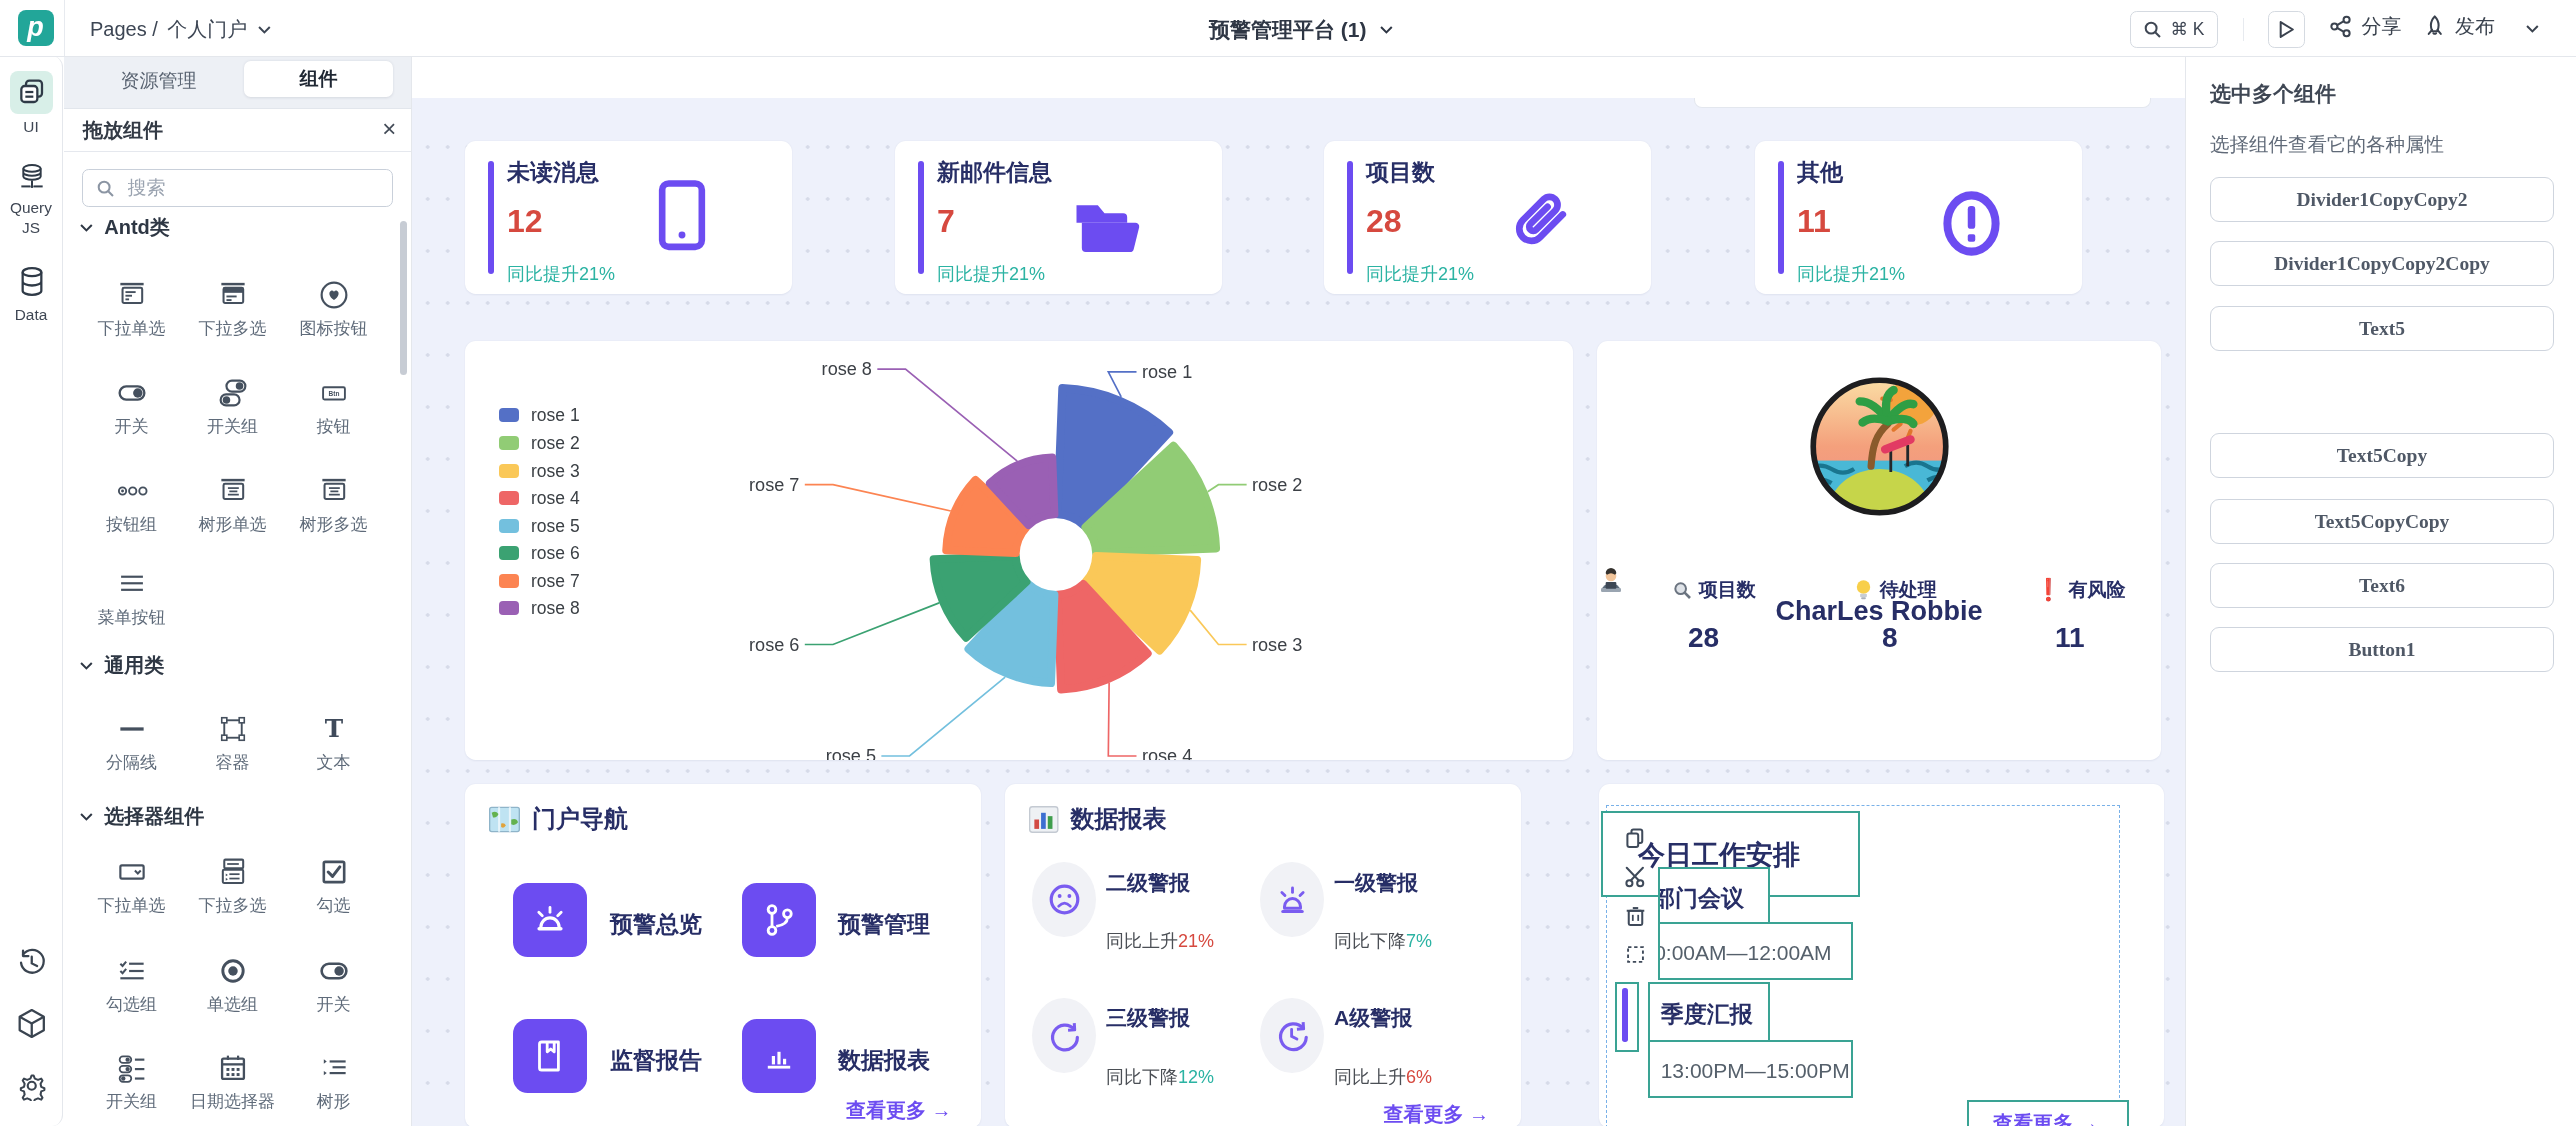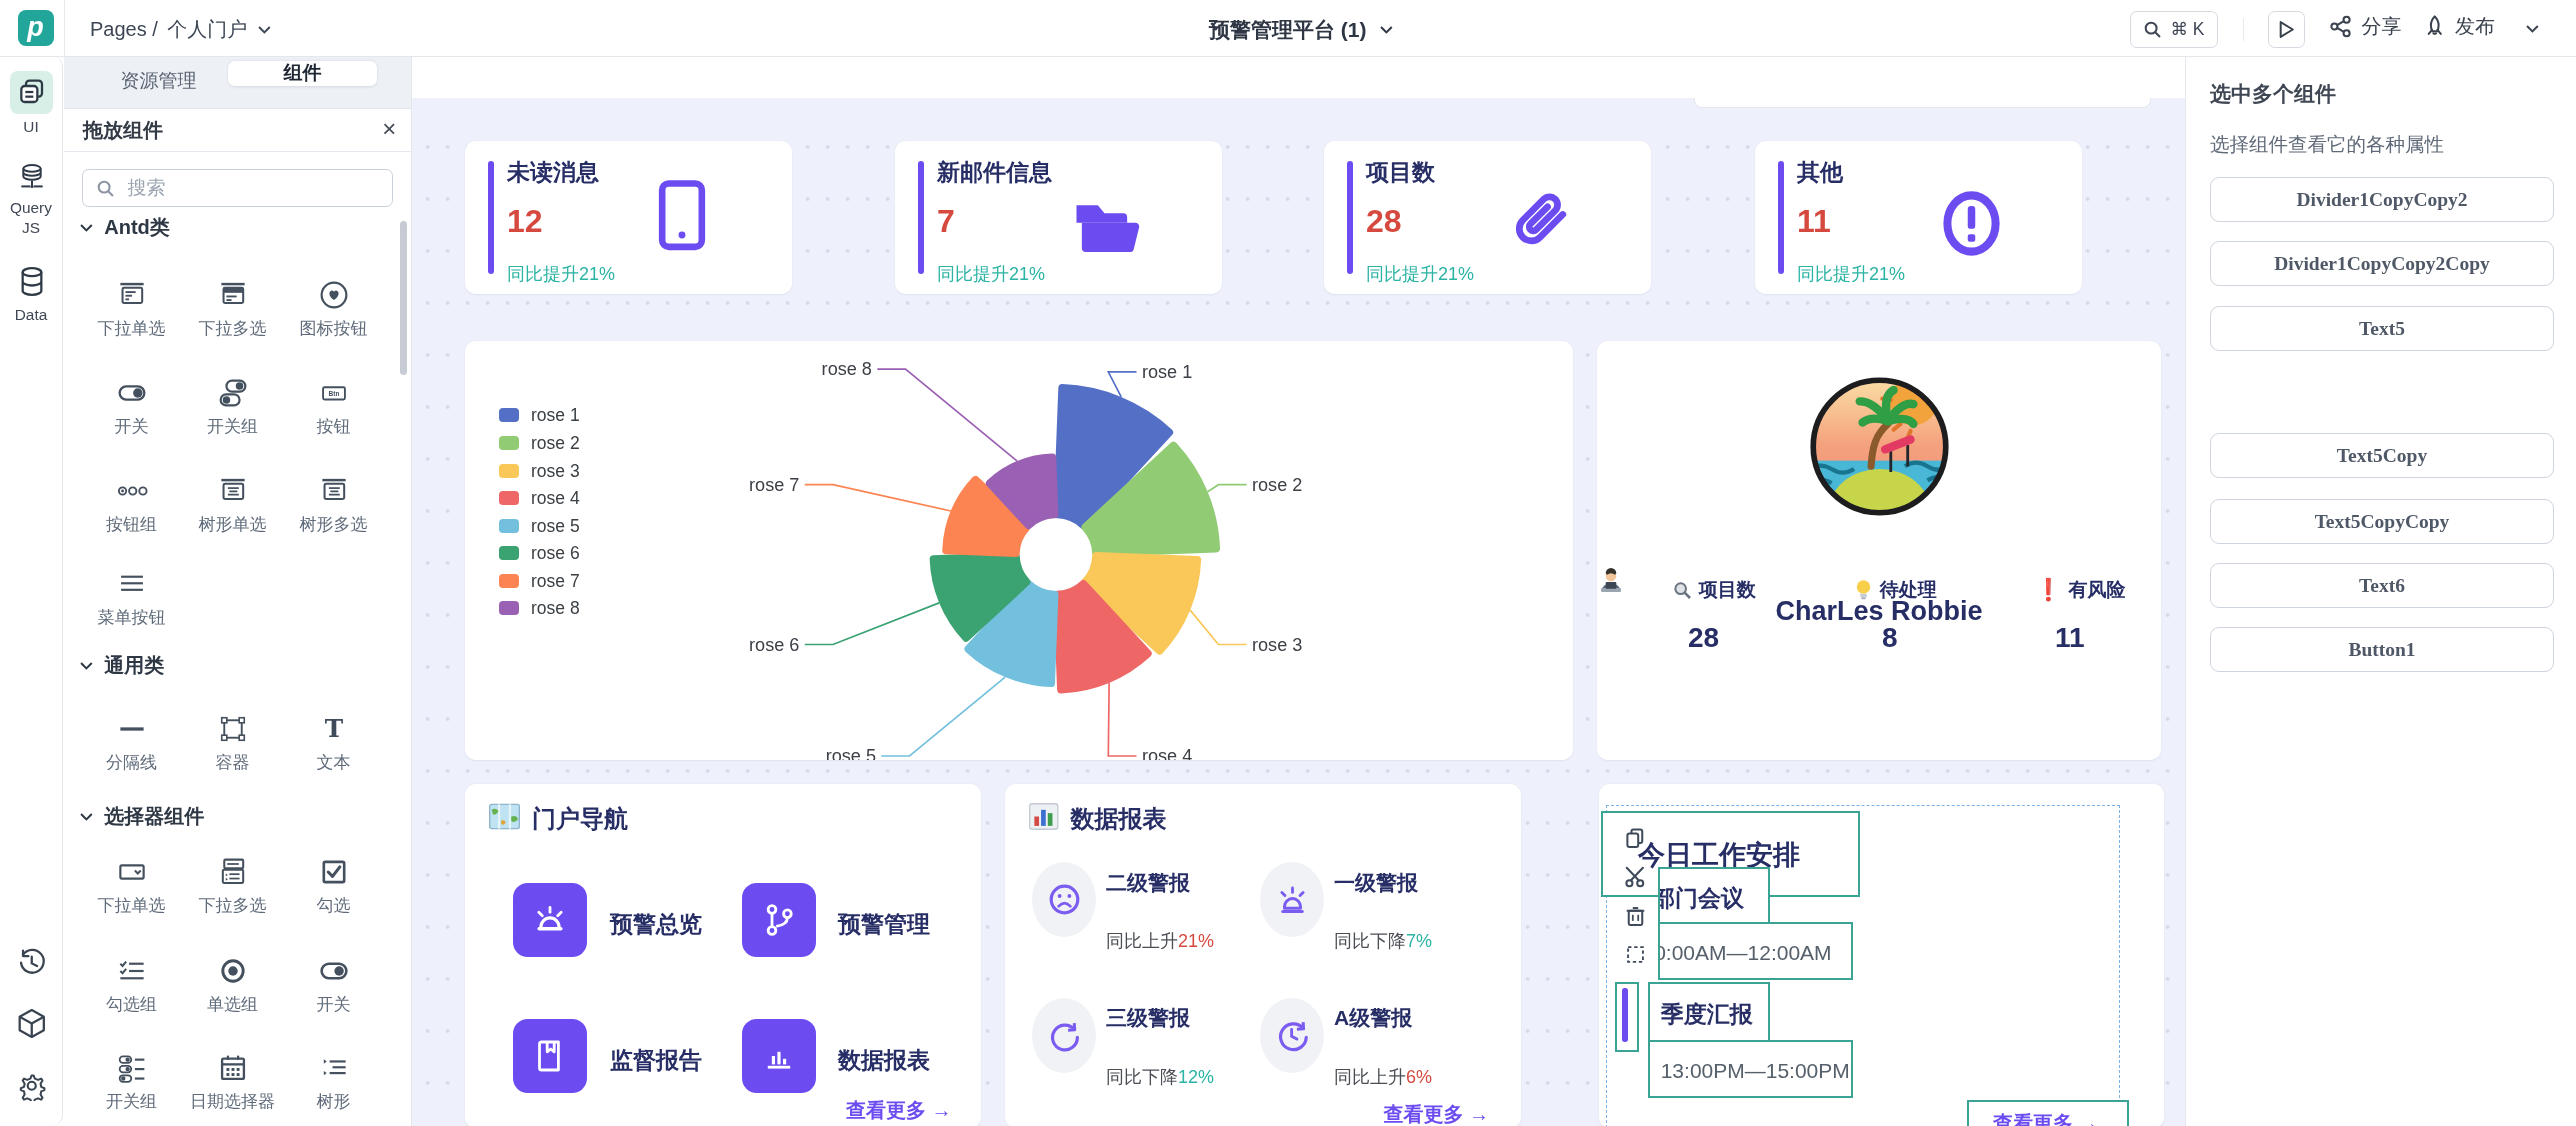--- a/index.html
+++ b/index.html
@@ -20,21 +20,21 @@
   #tb-run{position:absolute;left:2268px;top:10.7px;width:35px;height:35px;border:1.3px solid #d5dae1;border-radius:6.7px;
           display:flex;align-items:center;justify-content:center;background:#fff;}
   .tb-btn{position:absolute;top:13.4px;display:flex;align-items:center;gap:9.4px;font-size:20px;color:#3a424e;}
   
   #rail{position:absolute;left:0;top:56px;width:62px;height:1070px;background:#fff;border-right:1.3px solid #e4e7ec;z-index:30;border-radius:11px;}
   .rail-item{position:absolute;left:0;width:62px;text-align:center;font-size:15.4px;color:#3f4754;}
   .rail-active{background:#d8efe8;border-radius:8px;}
   
   #lpanel{position:absolute;left:64px;top:56px;width:347px;height:1070px;background:#fff;border-right:1.3px solid #e4e7ec;z-index:20;}
   #tabsbar{position:absolute;left:0;top:0;width:347px;height:52px;background:#edf0f5;border-bottom:1.3px solid #e2e6ec;}
-  #tab-active{position:absolute;left:164px;top:4.7px;width:149px;height:25px;background:#fff;border-radius:6.7px;
+  #tab-active{position:absolute;left:180px;top:4.7px;width:149px;height:36px;background:#fff;border-radius:6.7px;
               box-shadow:0 0.7px 2.7px rgba(40,50,70,.12);display:flex;align-items:center;justify-content:center;
               font-size:19px;color:#1f2733;font-weight:bold;}
   #tab-inactive{position:absolute;left:20px;top:4.7px;width:149px;height:40px;display:flex;align-items:center;justify-content:center;
                 font-size:19px;color:#5a6472;}
   #dndhead{position:absolute;left:0;top:52px;width:347px;height:43px;border-bottom:1.3px solid #e5e8ee;}
   #dnd-title{position:absolute;left:19px;top:9.4px;font-size:20px;font-weight:bold;color:#333a45;}
   #dnd-close{position:absolute;right:14.8px;top:6.7px;font-size:24px;color:#444c58;line-height:27px;}
   #psearch{position:absolute;left:17.5px;top:113px;width:309px;height:36px;border:1.3px solid #c9d0da;border-radius:6.7px;background:#fff;}
   #psearch input{position:absolute;left:43px;top:2.7px;width:255px;height:28px;border:none;outline:none;font-size:19px;color:#333;
                  font-family:"Liberation Sans","DejaVu Sans",sans-serif;background:transparent;}
@@ -63,21 +63,21 @@
   #chartcard{left:54px;top:285px;width:1108px;height:419px;}
   .lgd{position:absolute;left:34px;display:flex;align-items:center;gap:12px;height:20px;}
   .lgd .sw{width:20px;height:14.8px;border-radius:4px;}
   .lgd .lt{font-size:17.5px;color:#3b4045;}
   #profilecard{left:1186px;top:285px;width:564px;height:419px;}
   #pname{position:absolute;left:0;top:227px;width:564px;text-align:center;font-size:27px;font-weight:bold;color:var(--navy);}
   .pstat-l{position:absolute;top:236px;font-size:19px;font-weight:bold;color:var(--navy);display:flex;align-items:center;gap:6.7px;}
   .pstat-v{position:absolute;top:281px;font-size:28px;font-weight:bold;color:var(--navy);}
   
   .bcard{top:728px;height:344px;}
-  .bc-title{position:absolute;left:24px;top:19px;display:flex;gap:12px;font-size:24px;font-weight:bold;color:var(--navy);}
+  .bc-title{position:absolute;left:24px;top:19px;display:flex;align-items:center;gap:12px;font-size:24px;font-weight:bold;color:var(--navy);}
   .viewmore{position:absolute;font-size:20px;font-weight:bold;color:var(--accent);}
   .navtile{position:absolute;width:74px;height:74px;border-radius:14.8px;background:var(--accent);display:flex;align-items:center;justify-content:center;}
   .navlbl{position:absolute;font-size:23px;font-weight:bold;color:var(--navy);}
   .repcirc{position:absolute;width:64px;height:75px;border-radius:50%;background:#f1f2f6;display:flex;align-items:center;justify-content:center;}
   .replbl{position:absolute;font-size:21px;font-weight:bold;color:var(--navy);}
   .repdelta{position:absolute;font-size:18px;color:#4b4f55;}
   
   #schedcard{left:1188px;top:728px;width:565px;height:344px;}
   #sched-sel{position:absolute;left:6.7px;top:21px;width:512px;height:336px;border:1.3px dashed #79b1e8;}
   .wsel{position:absolute;border:2px solid var(--sel);background:#fff;overflow:hidden;}

